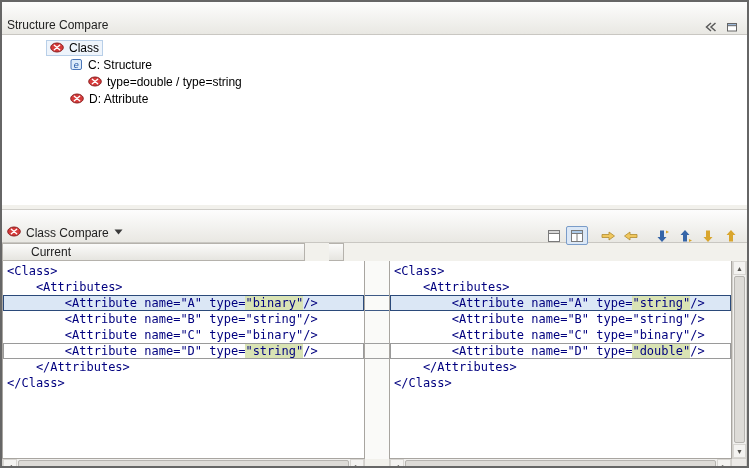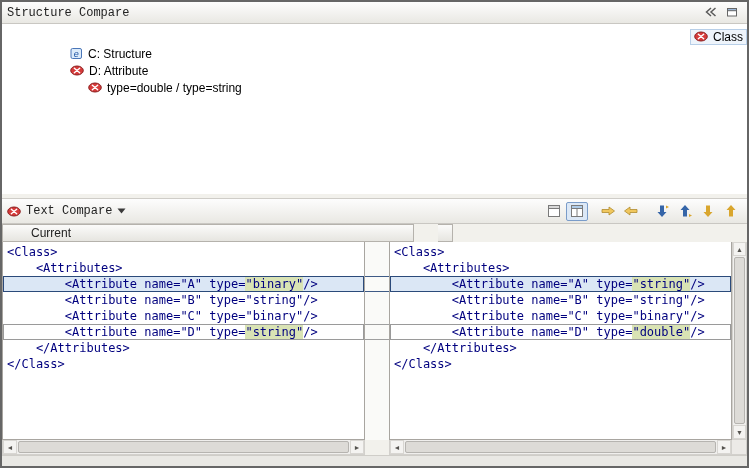--- a/index.html
+++ b/index.html
@@ -4,22 +4,22 @@
 <style>
   * { margin:0; padding:0; box-sizing:border-box; }
   html,body { width:749px; height:468px; }
   body { font-family:"Liberation Sans","DejaVu Sans",sans-serif; background:#fff; }
 
   .window { width:749px; height:468px; border:2px solid #666; background:#f2f1ec;
             display:flex; flex-direction:column; overflow:hidden; }
 
   
   .hdr { height:22px; flex:0 0 22px; background:linear-gradient(#fdfdfd,#e9e8e3);
-         border-bottom:1px solid #c9c7c2; display:flex; align-items:center;
-         padding:10px 5px; font-size:12px; color:#222;font-family:Liberation Mono, monospace; }
+         border-bottom:1px solid #c9c7c2; display:flex; align-items:flex-start;
+         padding:16px 5px; font-size:12px; color:#222; }
   .hdr-title { flex:0 0 auto; }
   .hdr-spacer { flex:1 1 auto; }
   .hbtn { display:inline-flex; align-items:center; justify-content:center;
           width:20px; height:18px; margin-left:2px; border:1px solid transparent; }
 
   
   .tree { height:170px; flex:0 0 170px; background:#fff; overflow:hidden; padding-top:4px; }
   .tree-row { height:17px; display:flex; align-items:center; font-size:12px; color:#000; }
   .tree-row .tcell { display:inline-flex; align-items:center; gap:5px; padding:0 3px; height:16px;
                      border:1px solid transparent; }
@@ -35,21 +35,21 @@
   .toolbar { margin-left:auto; display:flex; align-items:center; }
   .tbtn { display:inline-flex; align-items:center; justify-content:center;
           width:22px; height:19px; margin-left:1px; border:1px solid transparent; border-radius:2px; }
   .tbtn.selected { border-color:#7a9cc9; background:#dcе8f6; background:#dce8f6; }
   .tbtn.group-gap { margin-left:9px; }
 
   
   .cols { display:flex; flex:0 0 18px; height:18px; }
   .colhdr { background:linear-gradient(#fbfbfa,#e6e5e0); border:1px solid #b5b2ac;
             font-size:12px; color:#222; display:flex; align-items:center; padding-left:5px; }
-  .colhdr.left  { width:412px;padding-left:28px; }
+  .colhdr.left  { width:303px;padding-left:28px; }
   .colhdr.right { width:343px; }
   .gutterhdr { width:24px; background:#f2f1ec; }
   .scrollcorner { width:15px; background:linear-gradient(#fbfbfa,#e6e5e0); border:1px solid #b5b2ac; border-left:none; }
 
   
   .editors { display:flex; flex:0 0 198px; height:198px; }
   .pane { background:#fff; border:1px solid #a8a5a0; border-top:none; overflow:hidden;
           font-family:"DejaVu Sans Mono","Liberation Mono",monospace; font-size:12px;
           line-height:16px; white-space:pre; color:var(--code-text,#00007f); padding-top:2px; }
   .pane.left  { width:363px; }
@@ -98,21 +98,21 @@
         </span><span class="hbtn">
           <span class="icon">
             <svg width="14" height="12" viewBox="0 0 14 12">
               <rect x="2.5" y="2.5" width="9" height="7.5" fill="#fff" stroke="#666"></rect>
               <rect x="2.5" y="2.5" width="9" height="2.2" fill="#9db8d8" stroke="#666"></rect>
             </svg>
           </span>
         </span></span>
   </div>
   <div class="tree" id="tree">
-      <div class="tree-row sel" style="padding-left: 44px; justify-content: flex-end;">
+      <div class="tree-row sel" style="padding-left: 44px;">
         <span class="tcell">
           <span class="icon">
             <svg width="14" height="11" viewBox="0 0 14 11">
               <ellipse cx="7" cy="5.5" rx="6.3" ry="4.5" fill="var(--conflict-red,#d63a3a)" stroke="#8a1f1f"></ellipse>
               <path d="M4.3 3.2 L9.7 7.8 M9.7 3.2 L4.3 7.8" stroke="#fff" stroke-width="1.4" stroke-linecap="round"></path>
             </svg>
           </span>
           <span>Class</span>
         </span>
       </div>
@@ -120,54 +120,54 @@
         <span class="tcell">
           <span class="icon">
             <svg width="13" height="13" viewBox="0 0 13 13">
               <rect x="1" y="1.5" width="10.5" height="10" rx="1.5" fill="#dcebfa" stroke="#4a76b8"></rect>
               <text x="6.3" y="9.8" font-size="9" font-style="italic" fill="#1a50a0" text-anchor="middle">e</text>
             </svg>
           </span>
           <span>C: Structure</span>
         </span>
       </div>
-      <div class="tree-row" style="padding-left: 64px;">
+      <div class="tree-row" style="padding-left: 82px;">
         <span class="tcell">
           <span class="icon">
             <svg width="14" height="11" viewBox="0 0 14 11">
               <ellipse cx="7" cy="5.5" rx="6.3" ry="4.5" fill="var(--conflict-red,#d63a3a)" stroke="#8a1f1f"></ellipse>
               <path d="M4.3 3.2 L9.7 7.8 M9.7 3.2 L4.3 7.8" stroke="#fff" stroke-width="1.4" stroke-linecap="round"></path>
             </svg>
           </span>
-          <span>D: Attribute</span>
-        </span>
-      </div>
-      <div class="tree-row" style="padding-left: 82px;">
+          <span>type=double / type=string</span>
+        </span>
+      </div>
+      <div class="tree-row" style="padding-left: 64px;">
         <span class="tcell">
           <span class="icon">
             <svg width="14" height="11" viewBox="0 0 14 11">
               <ellipse cx="7" cy="5.5" rx="6.3" ry="4.5" fill="var(--conflict-red,#d63a3a)" stroke="#8a1f1f"></ellipse>
               <path d="M4.3 3.2 L9.7 7.8 M9.7 3.2 L4.3 7.8" stroke="#fff" stroke-width="1.4" stroke-linecap="round"></path>
             </svg>
           </span>
-          <span>type=double / type=string</span>
+          <span>D: Attribute</span>
         </span>
       </div>
     </div>
 
   <div class="sash"></div>
 
   <div class="hdr tc-hdr">
     <span class="icon">
         <svg width="14" height="11" viewBox="0 0 14 11">
           <ellipse cx="7" cy="5.5" rx="6.3" ry="4.5" fill="var(--conflict-red,#d63a3a)" stroke="#8a1f1f"></ellipse>
           <path d="M4.3 3.2 L9.7 7.8 M9.7 3.2 L4.3 7.8" stroke="#fff" stroke-width="1.4" stroke-linecap="round"></path>
         </svg>
       </span>
-    <span class="tc-title">Text Compare</span>
+    <span class="tc-title">Class Compare</span>
     <span class="caret">
         <svg width="9" height="6" viewBox="0 0 9 6">
           <path d="M0.5 0.5 H8.5 L4.5 5.5 Z" fill="#3a3a3a"></path>
         </svg>
       </span>
     <span class="toolbar" id="toolbar">
         <span class="tbtn">
           <span class="icon">
             <svg width="16" height="14" viewBox="0 0 16 14">
               <rect x="2.5" y="1.5" width="11" height="11" fill="#fff" stroke="#7a7a7a"></rect>

